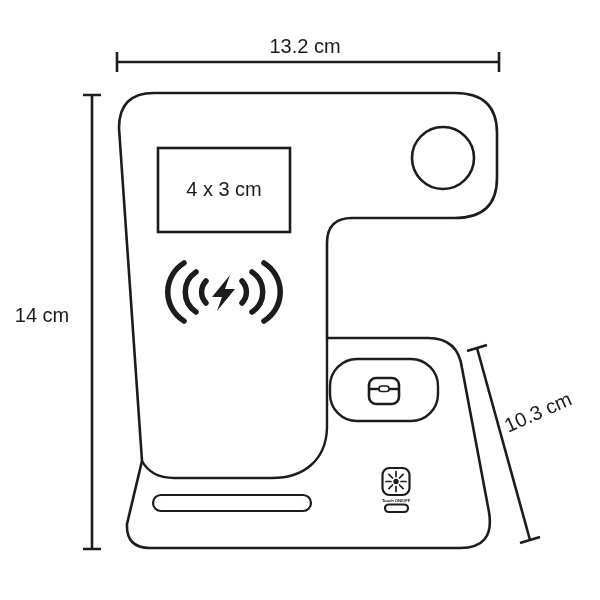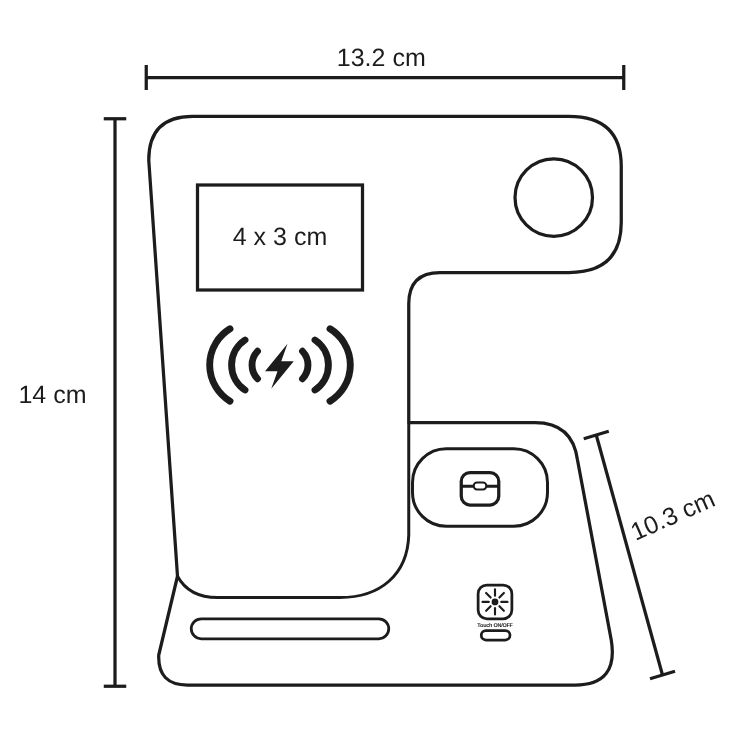--- a/index.html
+++ b/index.html
@@ -1,18 +1,19 @@
 <!DOCTYPE html>
 <html><head>
 <meta charset="utf-8">
 <style>
   html,body{margin:0;padding:0;background:#fff;}
   .canvas{
     position:relative;width:600px;height:600px;background:#ffffff;overflow:hidden;
     font-family:"Liberation Sans", sans-serif;
+    border-radius:26px;
   }
   svg text{
     font-family:"Liberation Sans", sans-serif;
     fill:#1c1c1c;
   }
   .dim-label{font-size:20px;}
   .tiny-label{font-size:4.4px;font-weight:bold;letter-spacing:-0.2px;}
 </style>
 </head>
 <body>

